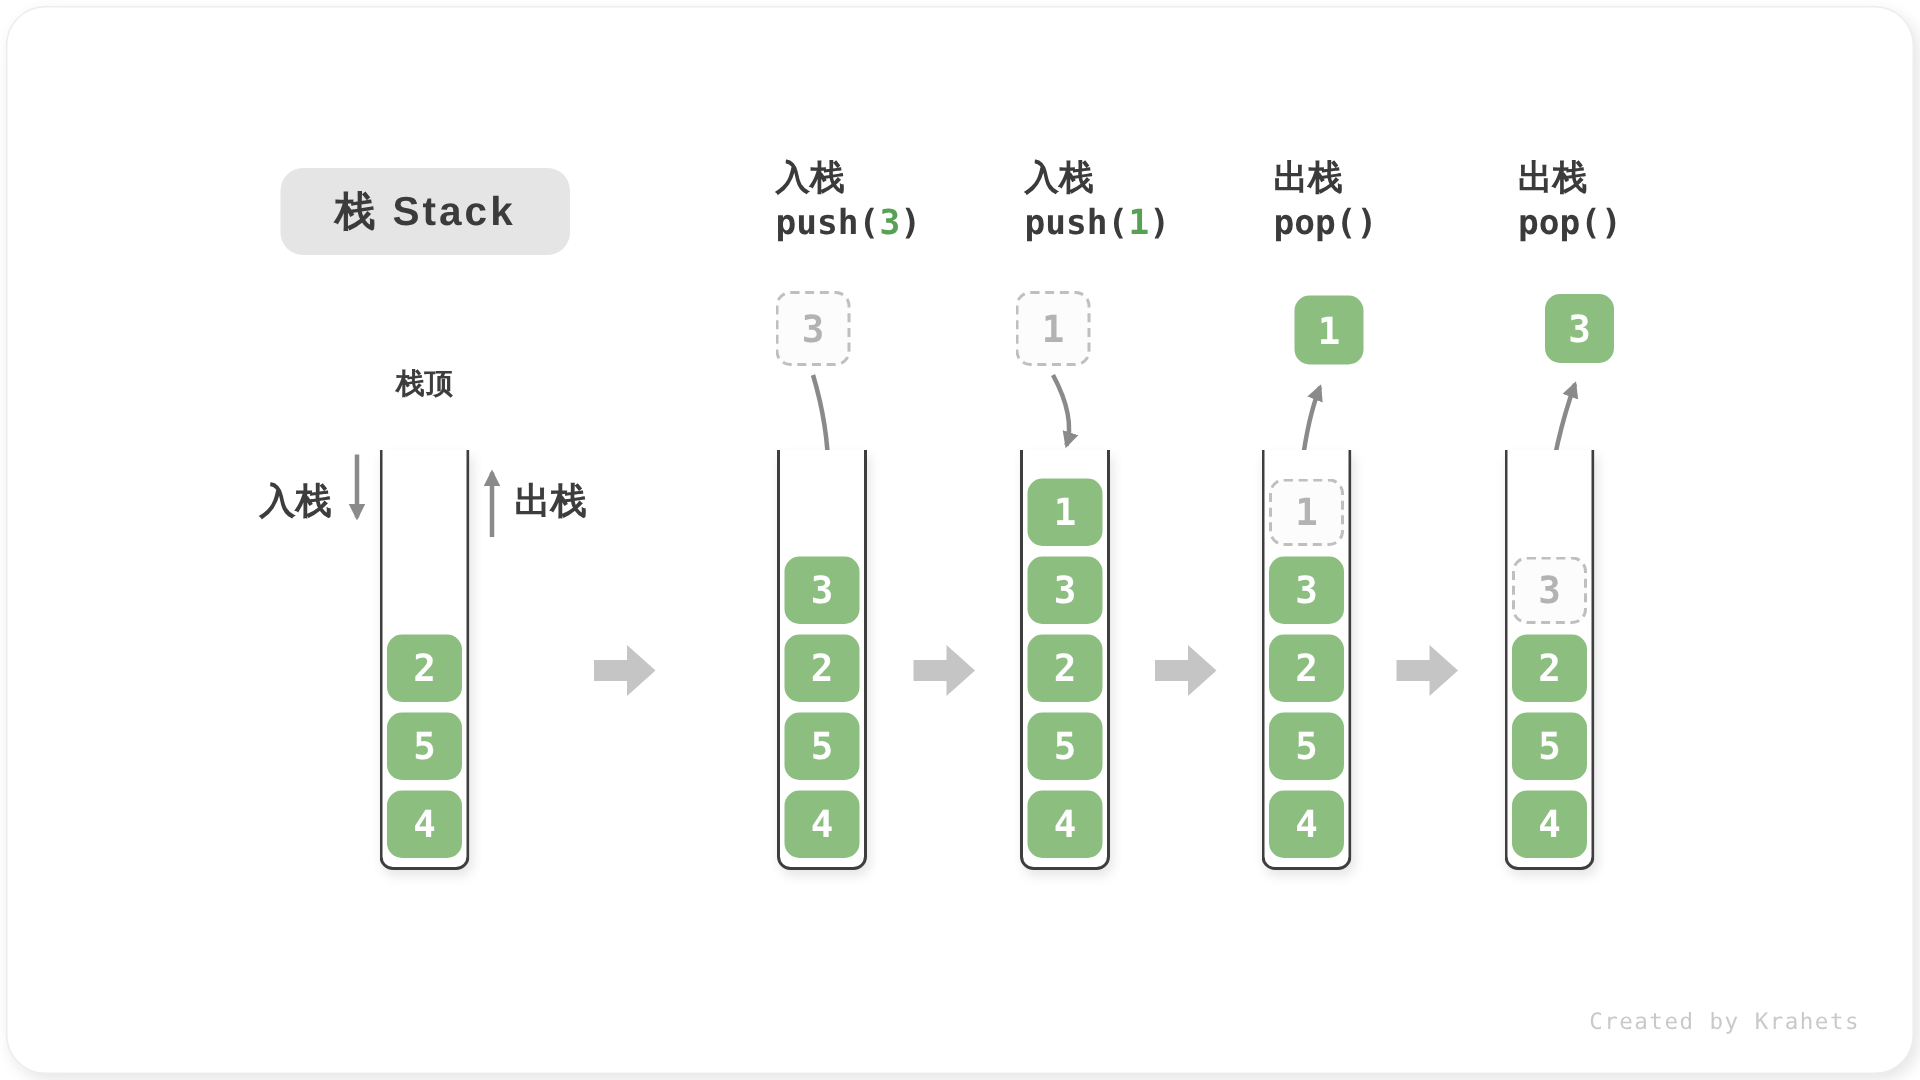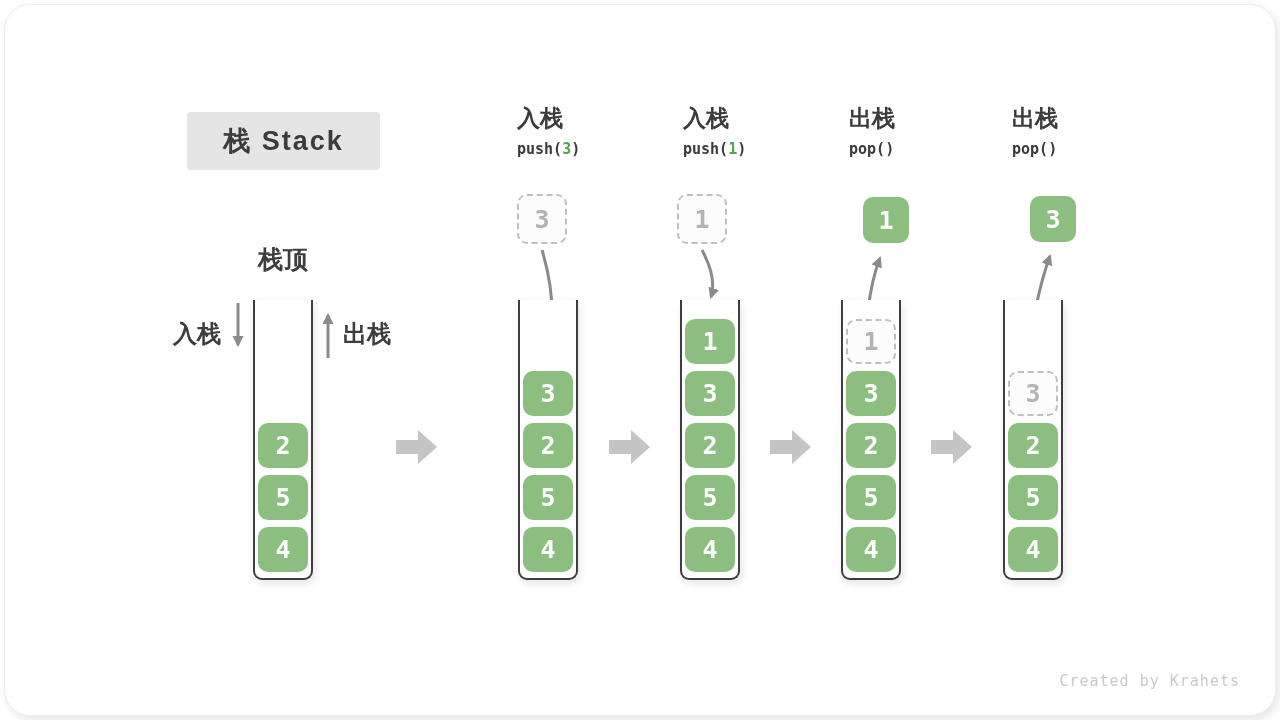--- a/index.html
+++ b/index.html
@@ -8,29 +8,29 @@
     font-family:"Liberation Sans","DejaVu Sans",sans-serif;
   }
   #card {
     position:absolute; inset:4px; background:#ffffff;
     border-radius:26px; border:1px solid #ededed;
     box-shadow:3px 4px 10px rgba(0,0,0,0.10);
   }
   
   .title-box {
     position:absolute; left:187px; top:112px; width:193px; height:58px;
-    background:#e5e5e5; border-radius:4px;
+    background:#e5e5e5; border-radius:15px;
     display:flex; align-items:center; justify-content:center;
     font-size:27px; font-weight:700; color:#3b3b3b; letter-spacing:2px;
   }
   
   .col-header { position:absolute; top:103px; color:#3b3b3b; }
   .op-cn  { font-size:23px; font-weight:700; line-height:30px; }
   .op-code{ font-family:"DejaVu Sans Mono","Liberation Mono",monospace;
-            font-size:15px; font-weight:600; line-height:33px; }
+            font-size:23px; font-weight:600; line-height:33px; }
   .op-code .arg { color:#56a154; font-weight:700; }
   
   .stack-container {
     position:absolute; top:300px; width:60px; height:280px; box-sizing:border-box;
     border-left:2px solid #3e3e3e; border-right:2px solid #3e3e3e; border-bottom:2px solid #3e3e3e;
     border-radius:0 0 9px 9px; background:#ffffff;
     box-shadow:2px 4px 8px rgba(0,0,0,0.10);
     display:flex; flex-direction:column; justify-content:flex-end; align-items:center;
     gap:7px; padding-bottom:6px;
   }
@@ -53,21 +53,21 @@
   }
   .float-box.ghost {
     width:50px; height:50px; background:#fcfcfc;
     border:2px dashed #bfbfbf; color:#b3b3b3;
   }
   .float-box.solid {
     width:46px; height:46px; background:#8cbe80; color:#ffffff;
   }
   
   .side-label { position:absolute; font-size:24px; font-weight:700; color:#3d3d3d; }
-  .tb-label   { position:absolute; font-size:25px; font-weight:700; color:#3d3d3d; width:120px; text-align:center; }
+  .tb-label   { position:absolute; font-size:19px; font-weight:700; color:#3d3d3d; width:120px; text-align:center; }
   
   #overlay { position:absolute; left:0; top:0; pointer-events:none; }
   
   .watermark {
     position:absolute; right:40px; top:672px;
     font-family:"DejaVu Sans Mono","Liberation Mono",monospace;
     font-size:15px; color:#c9c9c9; letter-spacing:1px;margin-left:44px;
   }
 </style>
 </head>

